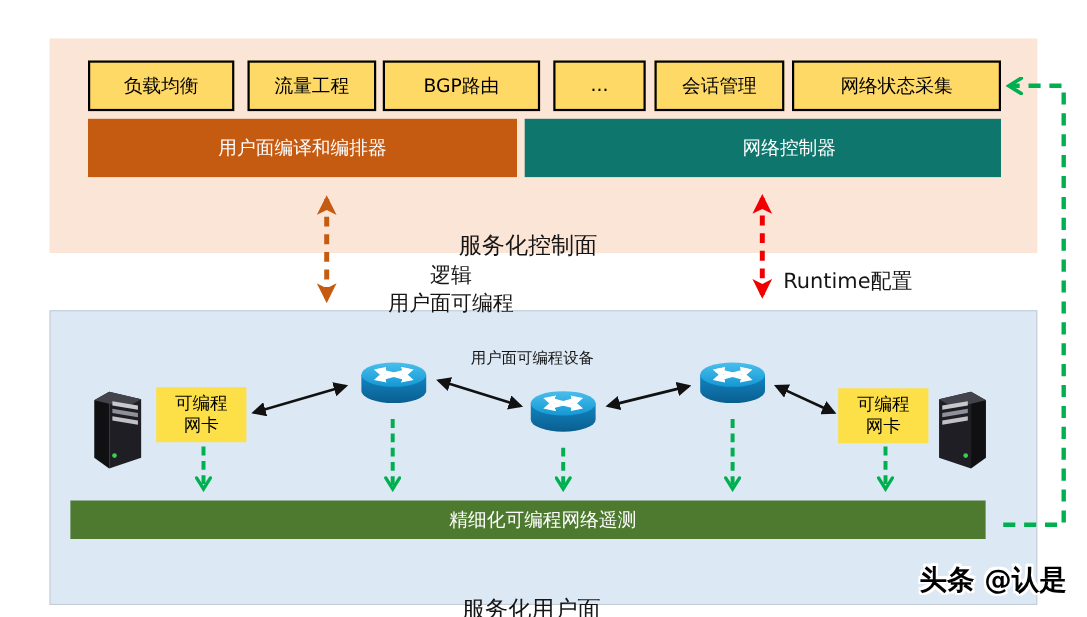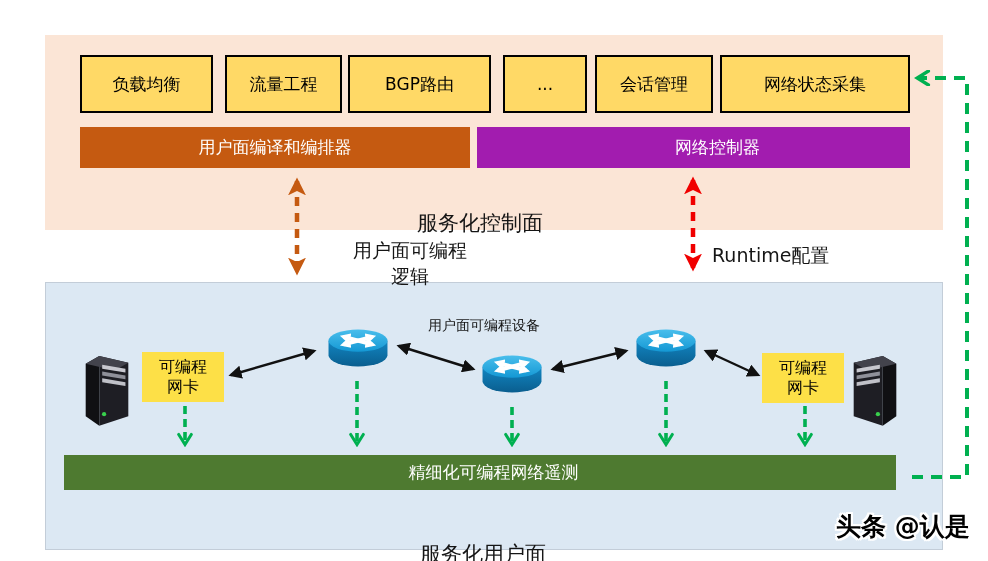--- a/index.html
+++ b/index.html
@@ -8,31 +8,31 @@
     font-family:"DejaVu Sans","Liberation Sans",sans-serif;color:#1a1a1a;
   }
   .abs{position:absolute;box-sizing:border-box;}
   
   .panel-control{left:45px;top:35px;width:898px;height:195px;background:#FBE5D6;z-index:1;}
   .panel-user{left:45px;top:282px;width:898px;height:268px;background:#DCE8F3;border:1px solid #c3cdd8;z-index:1;}
   
   #overlay{position:absolute;left:0;top:0;width:988px;height:561px;z-index:2;pointer-events:none;}
   
   .app-box{
-    top:55px;height:58px;background:#FFD966;border:2.5px solid #000;
+    top:55px;height:46px;background:#FFD966;border:2.5px solid #000;
     display:flex;align-items:center;justify-content:center;
     font-size:17px;color:#000;z-index:3;white-space:nowrap;
   }
   
   .bar{
-    top:127px;height:41px;display:flex;align-items:center;justify-content:center;
+    top:108px;height:53px;display:flex;align-items:center;justify-content:center;
     color:#fff;font-size:17px;z-index:3;white-space:nowrap;text-align:right;
   }
   .bar-compiler{left:80px;width:390px;background:#C55A11;}
-  .bar-controller{left:477px;width:433px;background:#a21caf;padding-left:48px;}
+  .bar-controller{left:477px;width:433px;background:#0f766e;padding-left:48px;}
   .plane-title{font-size:21px;color:#151515;z-index:3;white-space:nowrap;margin-top:25px;}
   .title-control{left:417px;top:184px;}
   .title-user{left:420px;top:515px;}
   .conn-label{font-size:19px;color:#151515;z-index:3;white-space:nowrap;}
   .label-logic{left:312px;top:237px;width:196px;text-align:center;line-height:26px;}
   .label-runtime{left:712px;top:243px;}
   .label-devices{left:428px;top:317px;font-size:14px;color:#151515;z-index:3;white-space:nowrap;}
   
   .nic-box{
     top:352px;width:82px;height:50px;background:#fde047;
@@ -140,22 +140,22 @@
   <div class="abs app-box" style="left:720px;width:190px;">网络状态采集</div>
   <div class="abs app-box" style="left:595px;width:118px;">会话管理</div>
 
   <div class="abs bar bar-compiler">用户面编译和编排器</div>
   <div class="abs bar bar-controller">网络控制器</div>
 
   <div class="abs plane-title title-control">服务化控制面</div>
   <div class="abs plane-title title-user">服务化用户面</div>
 
   <div class="abs conn-label label-logic">
+    <span style="display:block;">逻辑</span>
     <span style="display:block;">用户面可编程</span>
-    <span style="display:block;">逻辑</span>
   </div>
   <div class="abs conn-label label-runtime">Runtime配置</div>
 
   <div class="abs label-devices">用户面可编程设备</div>
 
   <div class="abs nic-box nic-left">
     <span>可编程</span>
     <span>网卡</span>
   </div>
   <div class="abs nic-box nic-right">

